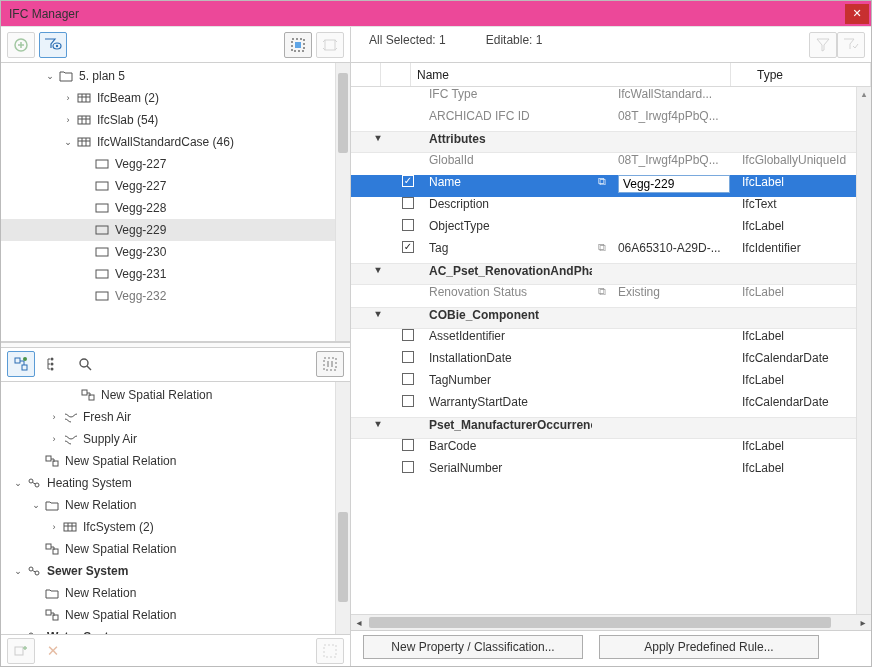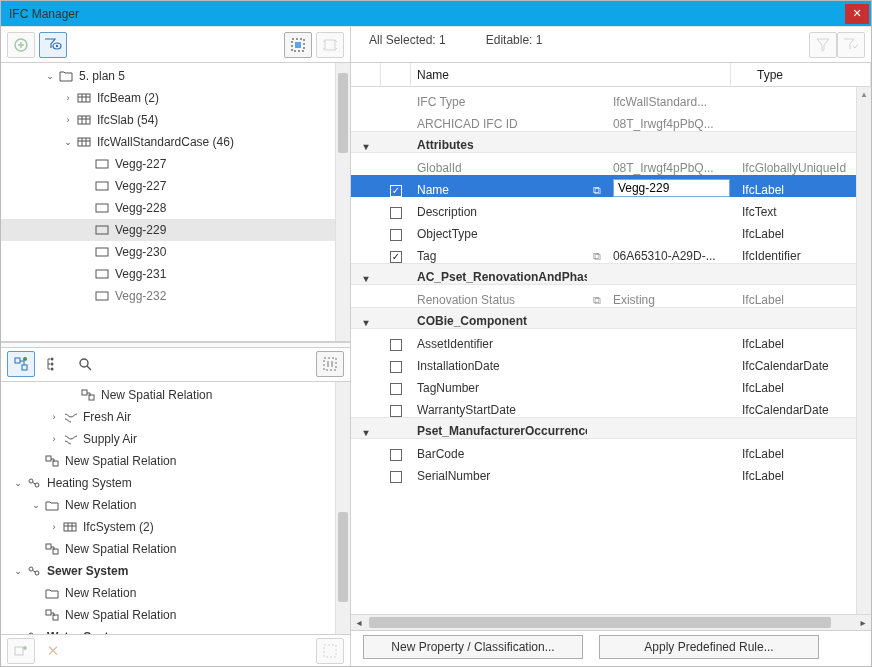--- a/index.html
+++ b/index.html
@@ -16,21 +16,21 @@
     width: 872px; height: 667px;
     border: 1px solid #bbb;
     display: flex; flex-direction: column;
     background: #fff;
   }
   .titlebar {
     height: 26px;
     display: flex; align-items: center;
     padding: 0 0 0 8px;
     border-bottom: 1px solid #e3e3e3;
-    background: #0ea5e9;
+    background: #ec4899;
   }
   .titlebar .title { flex: 1; font-size: 12px; color: #333;}
   .titlebar .close {
     width: 24px; height: 20px;
     background: #c73030; color: #fff;
     display: flex; align-items:center; justify-content:center;
     font-size: 11px; margin-right:2px;
     cursor: pointer;
   }
   .body {
@@ -173,22 +173,23 @@
     min-height:0;
   }
   .prop-scroll {
     flex:1;
     overflow-y:auto;
   }
   .prop-row {
     display:flex;
     height:22px;
     font-size:12px;
-    align-items:flex-end;
+    align-items:flex-start;
     border-bottom: 0;
+    padding-left: 12px;
   }
   .prop-row.group {
     background:#f4f4f4;
     border-top:1px solid #e7e7e7;
     border-bottom:1px solid #e7e7e7;
     font-weight:600;
     color:#333;
   }
   .prop-row.selected {
     background:#2f7bd9;

